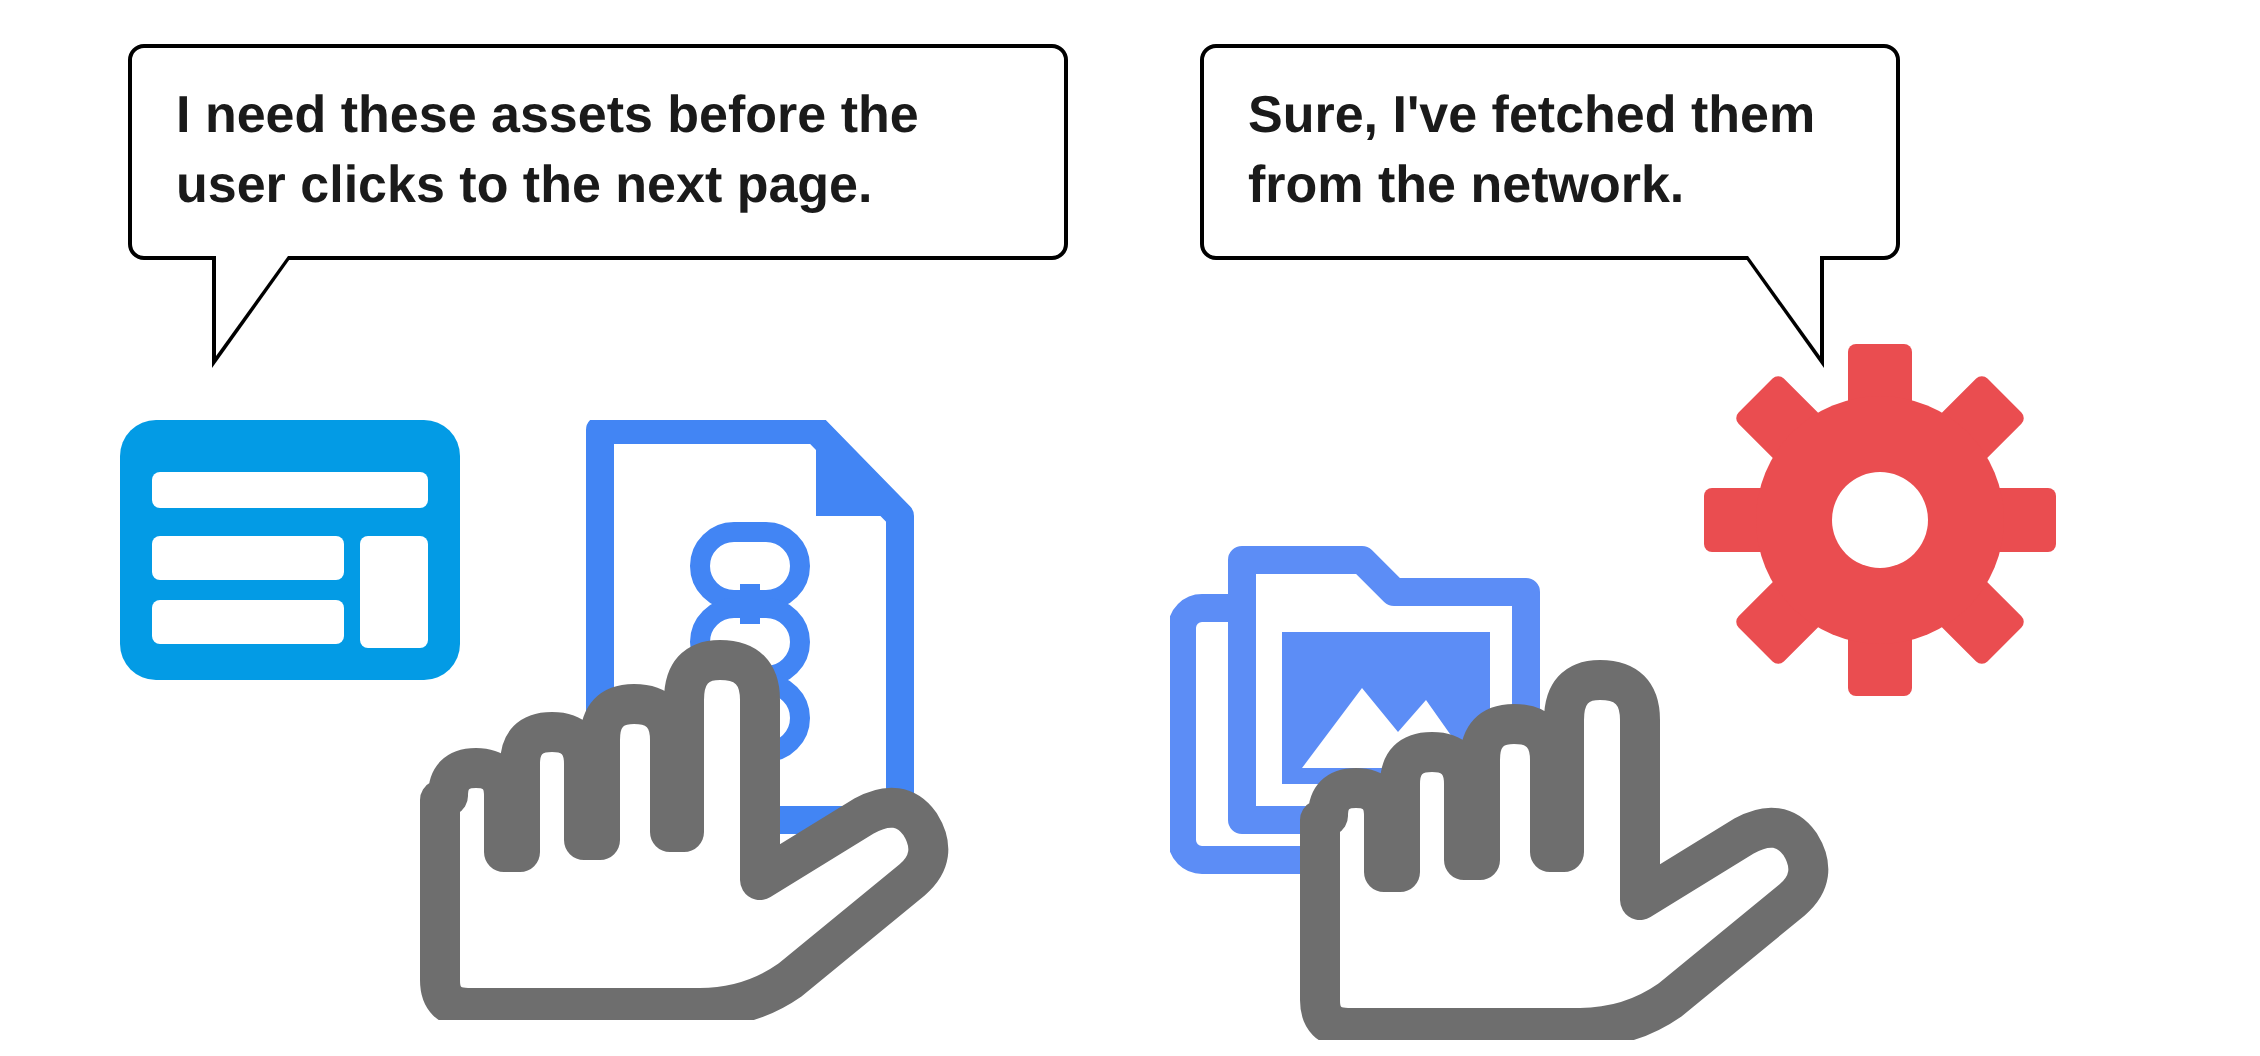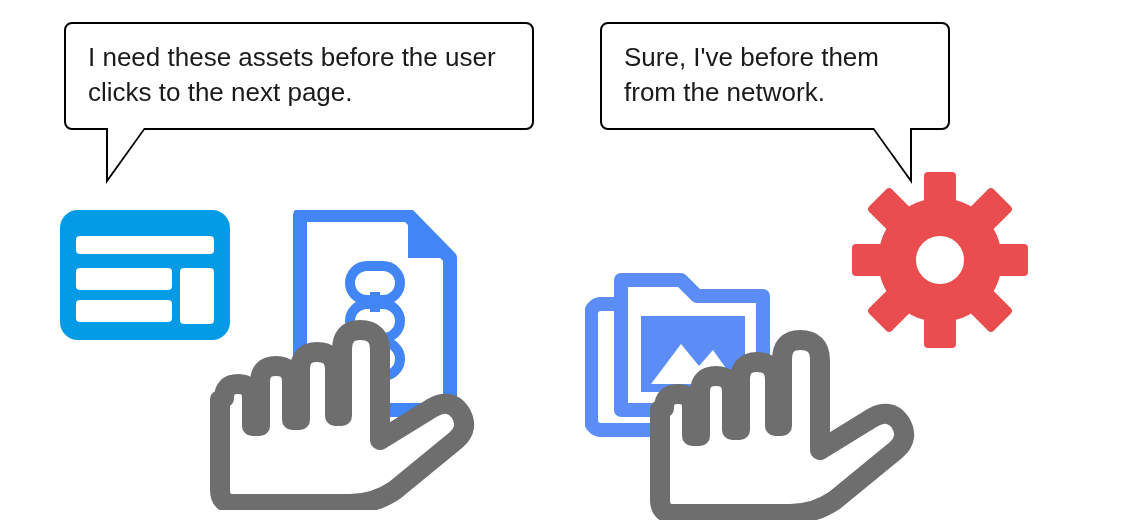--- a/index.html
+++ b/index.html
@@ -8,20 +8,21 @@
     width: 1130px;
     height: 528px;
     background: #ffffff;
     font-family: "Google Sans", "Helvetica Neue", Arial, sans-serif;
     overflow: hidden;
   }
   .stage {
     position: relative;
     width: 1130px;
     height: 494px;
+    font-weight: bold;
   }
 
   
   .bubble {
     position: absolute;
     background: #ffffff;
     border: 2px solid #000000;
     border-radius: 8px;
     padding: 16px 22px 18px 22px;
     font-size: 26px;
@@ -90,21 +91,21 @@
 
 <div class="stage">
 
   <div class="bubble bubble-left">
     <span>I need these assets before the user clicks to the next page.</span>
     <div class="tail tail-outer"></div>
     <div class="tail tail-inner"></div>
   </div>
 
   <div class="bubble bubble-right">
-    <span>Sure, I've before them from the network.</span>
+    <span>Sure, I've fetched them from the network.</span>
     <div class="tail tail-outer"></div>
     <div class="tail tail-inner"></div>
   </div>
 
   <div class="icon browser-icon">
     <svg viewBox="0 0 170 130" width="170" height="130">
       <rect x="0" y="0" width="170" height="130" rx="18" ry="18" fill="#039BE5"></rect>
       <rect x="16" y="26" width="138" height="18" rx="4" fill="#FFFFFF"></rect>
       <rect x="16" y="58" width="96" height="22" rx="4" fill="#FFFFFF"></rect>
       <rect x="120" y="58" width="34" height="56" rx="4" fill="#FFFFFF"></rect>

